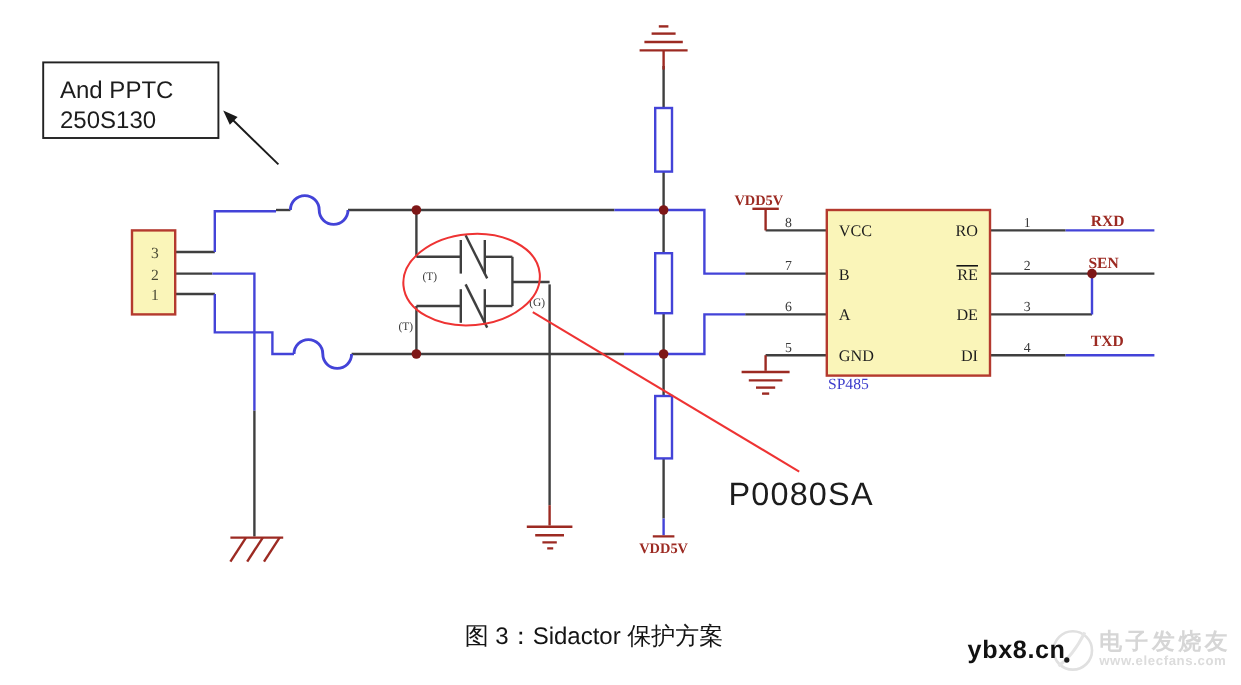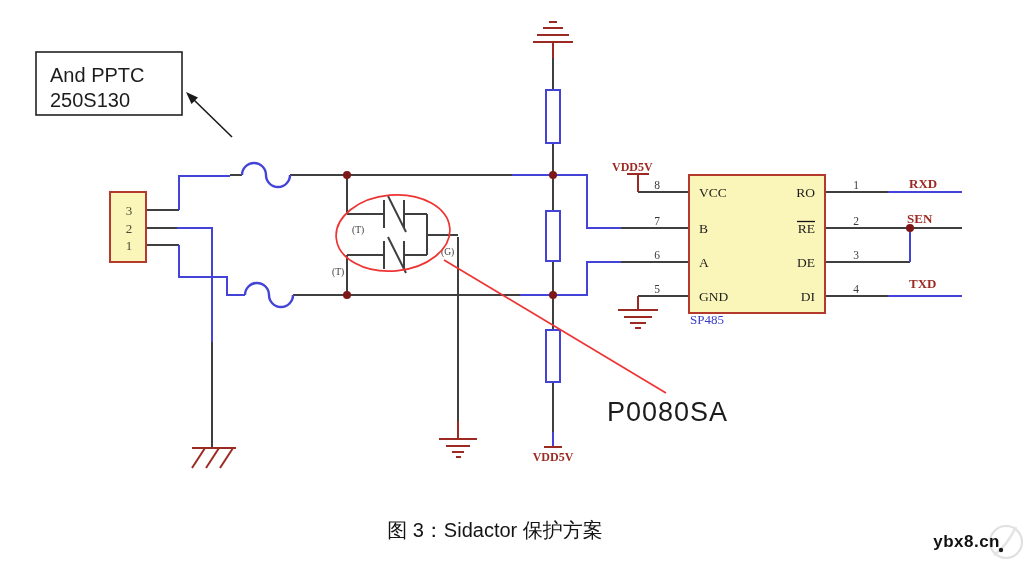--- a/index.html
+++ b/index.html
@@ -27,21 +27,21 @@
   .t-conn  {font:13px "Liberation Serif",serif;fill:#4a4a35;}
   .t-chip  {font:13px "Liberation Serif",serif;fill:#3c3ccc;}
   .t-net   {font:600 13px "Liberation Serif",serif;fill:var(--symbol-red,#9c2a22);}
   .t-pwr   {font:600 12px "Liberation Serif",serif;fill:var(--symbol-red,#9c2a22);}
   .t-small {font:9.5px "Liberation Serif",serif;fill:#3a3a3a;}
   .re-over {stroke:#141414;stroke-width:1.3;}
   
   .caption{position:absolute;left:0;right:0;top:517px;text-align:center;
            transform:translateX(-22px);font-size:20px;color:#141414;}
   .watermark{position:absolute;right:8px;bottom:6px;display:flex;align-items:center;}
-  .wm-site{font-size:17px;font-weight:bold;color:#111111;letter-spacing:0.5px;margin-right:-14px;position:relative;z-index:2;}
+  .wm-site{font-size:21px;font-weight:bold;color:#111111;letter-spacing:0.5px;margin-right:-14px;position:relative;z-index:2;}
   .wm-logo{position:relative;width:40px;height:46px;z-index:1;}
   .wm-col{display:flex;flex-direction:column;line-height:1.05;margin-left:2px;}
   .wm-brand{font-size:19px;font-weight:bold;color:var(--watermark-gray,#d6d6d6);letter-spacing:3px;}
   .wm-url{font-size:11px;font-weight:bold;color:#dcdcdc;letter-spacing:0.5px;}
 </style>
 </head>
 <body>
 
 <div id="canvas">
 
@@ -197,15 +197,19 @@
 
   <div class="caption">图 3：Sidactor 保护方案</div>
 
   <div class="watermark">
     <span class="wm-site">ybx8.cn</span>
     <svg class="wm-logo" width="40" height="46" viewBox="0 0 40 46">
       <circle cx="20" cy="23" r="16" fill="none" stroke="#e0e0e0" stroke-width="2.2"></circle>
       <path d="M8,36 Q20,28 30,8" fill="none" stroke="#e4e4e4" stroke-width="2.6"></path>
       <circle cx="15" cy="31" r="2.2" fill="#1a1a1a"></circle>
     </svg>
+    <div class="wm-col">
+      <div class="wm-brand">电子发烧友</div>
+      <div class="wm-url">www.elecfans.com</div>
+    </div>
   </div>
 
 </div>
 
 </body></html>

